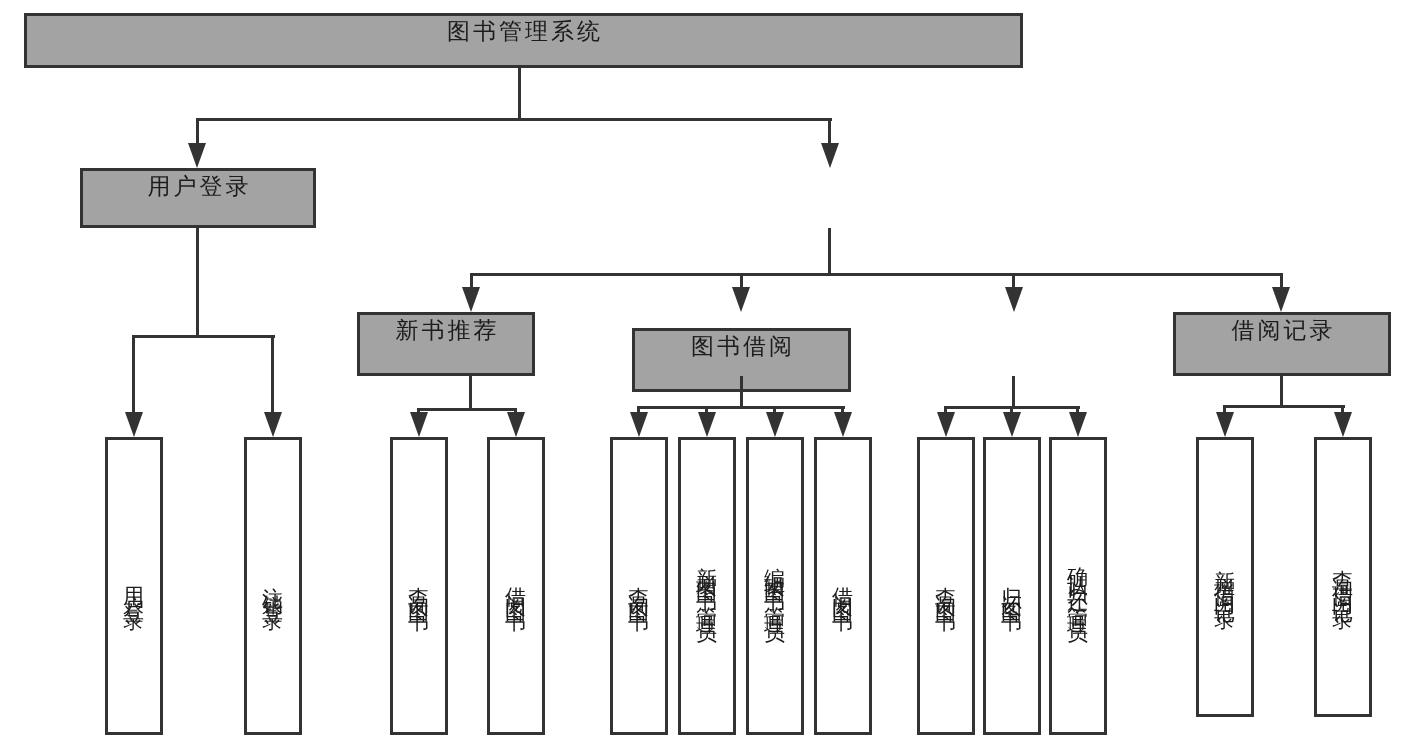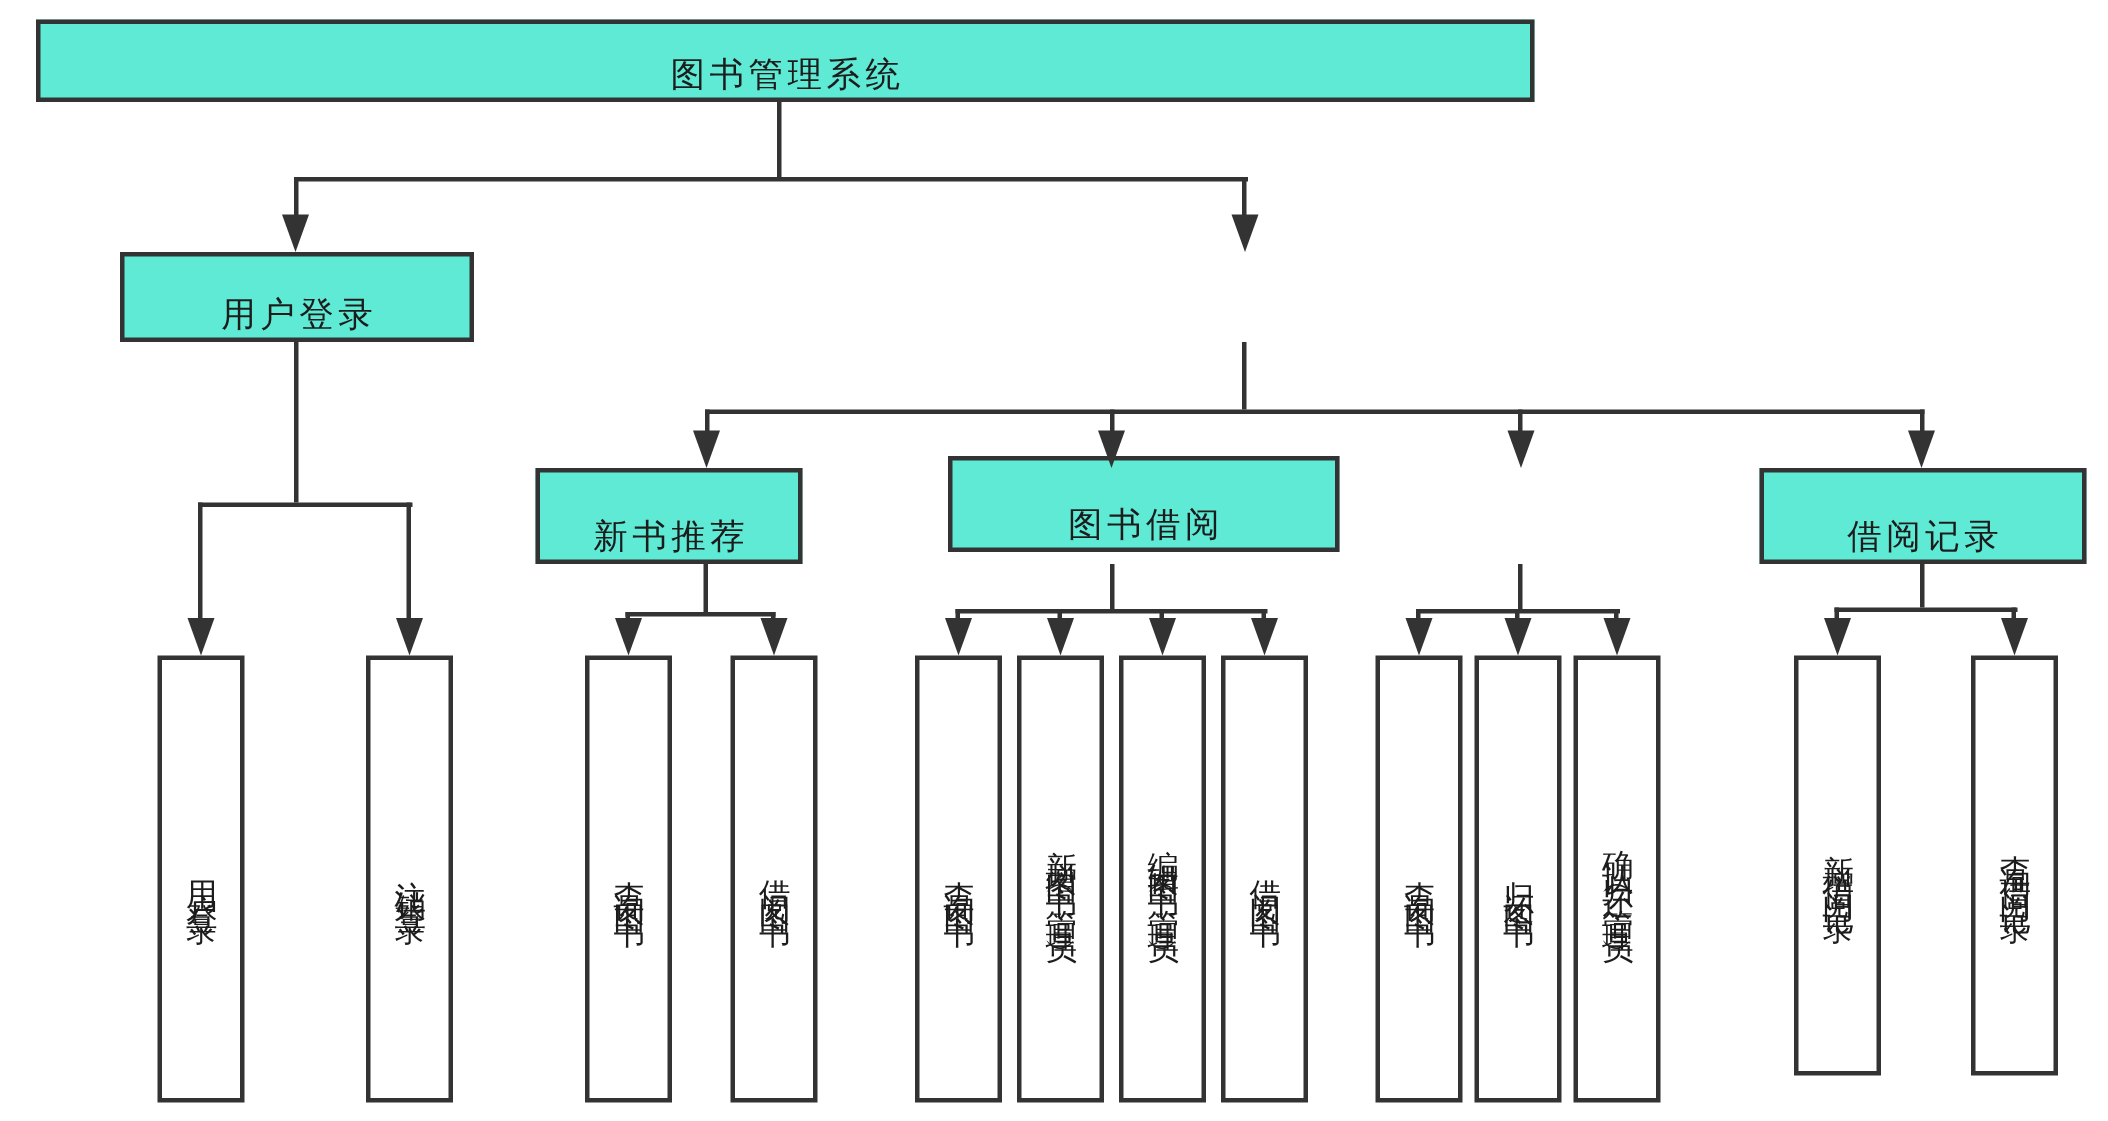--- a/index.html
+++ b/index.html
@@ -12,22 +12,22 @@
   body{font-family:"Liberation Sans",sans-serif;}
   #canvas{
     position:relative;
     width:1405px;height:747px;
     background:var(--background);
     overflow:hidden;
   }
   
   .hnode{
     position:absolute;box-sizing:border-box;
-    border:3px solid var(--line);background:#5eead4;
-    display:flex;align-items:flex-end;justify-content:center;
+    border:3px solid var(--line);background:#a3a3a3;
+    display:flex;align-items:flex-start;justify-content:center;
   }
   .hnode span{
     font-size:23px;letter-spacing:3px;color:var(--text);
     white-space:nowrap;text-indent:3px;
   }
   
   .vnode{
     position:absolute;box-sizing:border-box;
     border:3px solid var(--line);background:#fff;
     display:flex;align-items:center;justify-content:center;
@@ -64,21 +64,21 @@
 
   <div class="hnode" style="left:80px;top:168px;width:236px;height:60px">
     <span>用户登录</span>
   </div>
 
 
   <div class="hnode" style="left:357px;top:312px;width:178px;height:64px">
     <span>新书推荐</span>
   </div>
 
-  <div class="hnode" style="left:632px;top:304px;width:261px;height:64px">
+  <div class="hnode" style="left:632px;top:328px;width:219px;height:64px">
     <span>图书借阅</span>
   </div>
 
 
   <div class="hnode" style="left:1173px;top:312px;width:218px;height:64px">
     <span>借阅记录</span>
   </div>
 
   <div class="vnode" style="left:105px">
     <span>用户登录</span>

